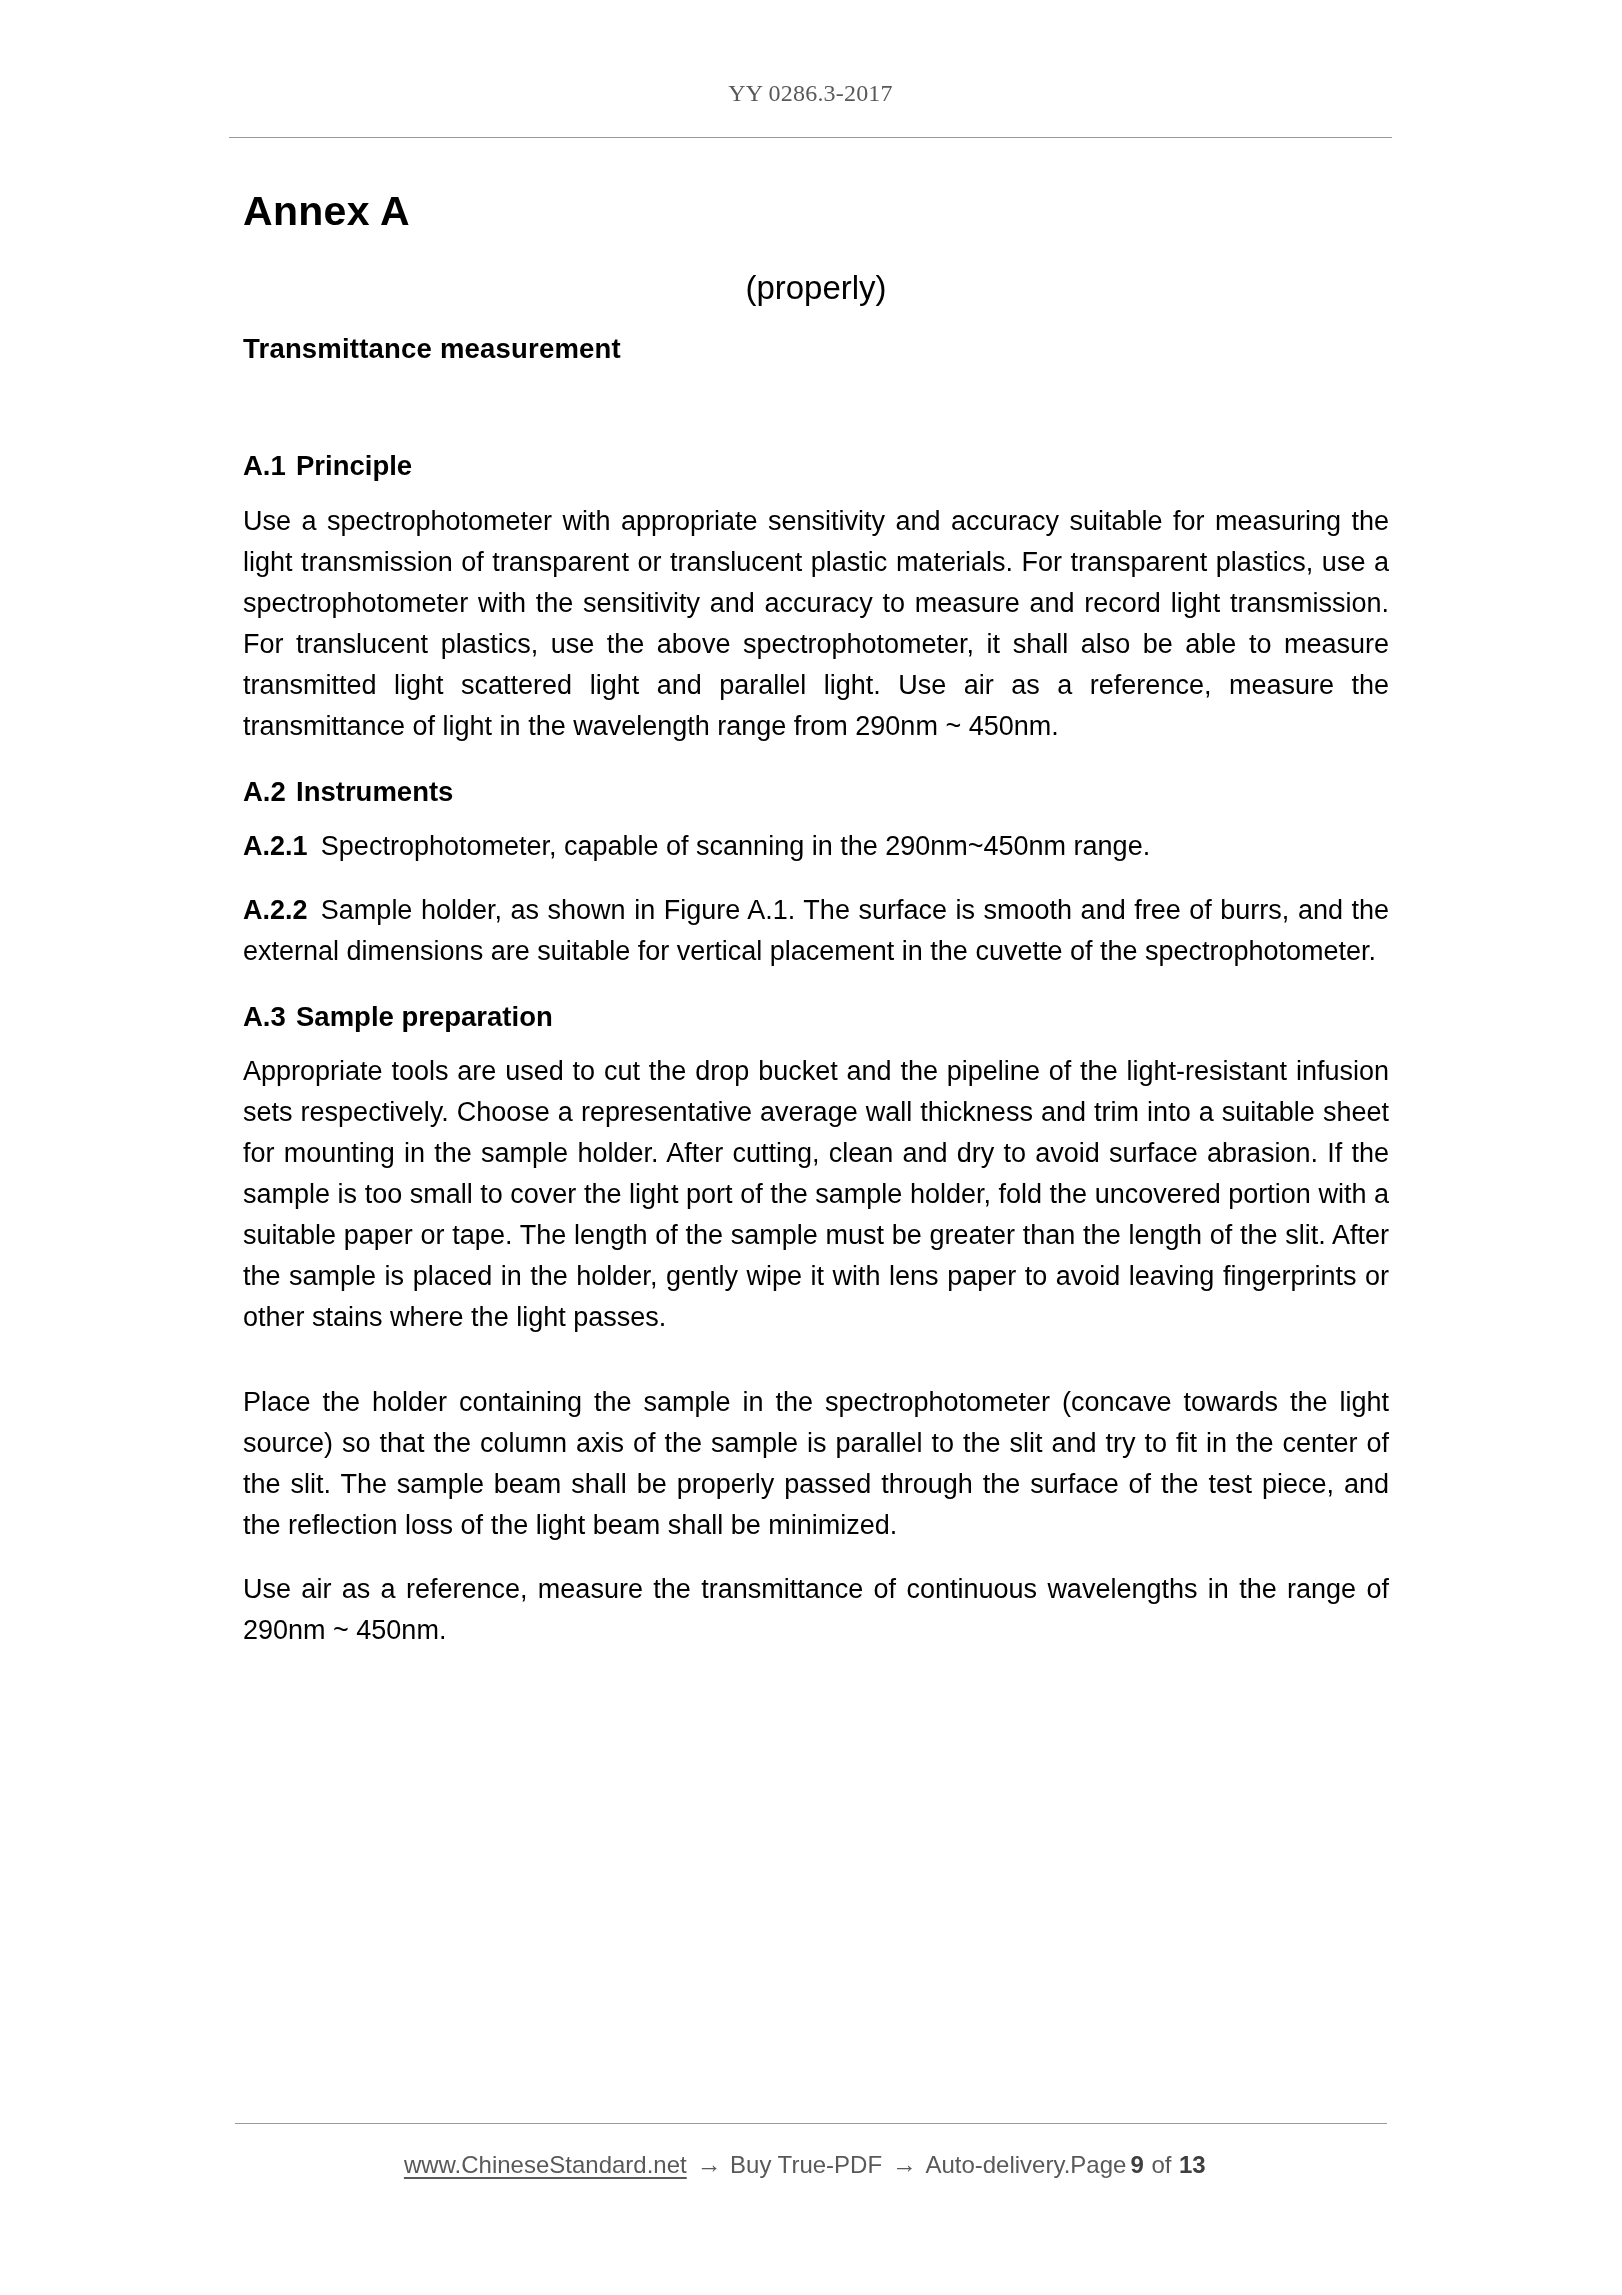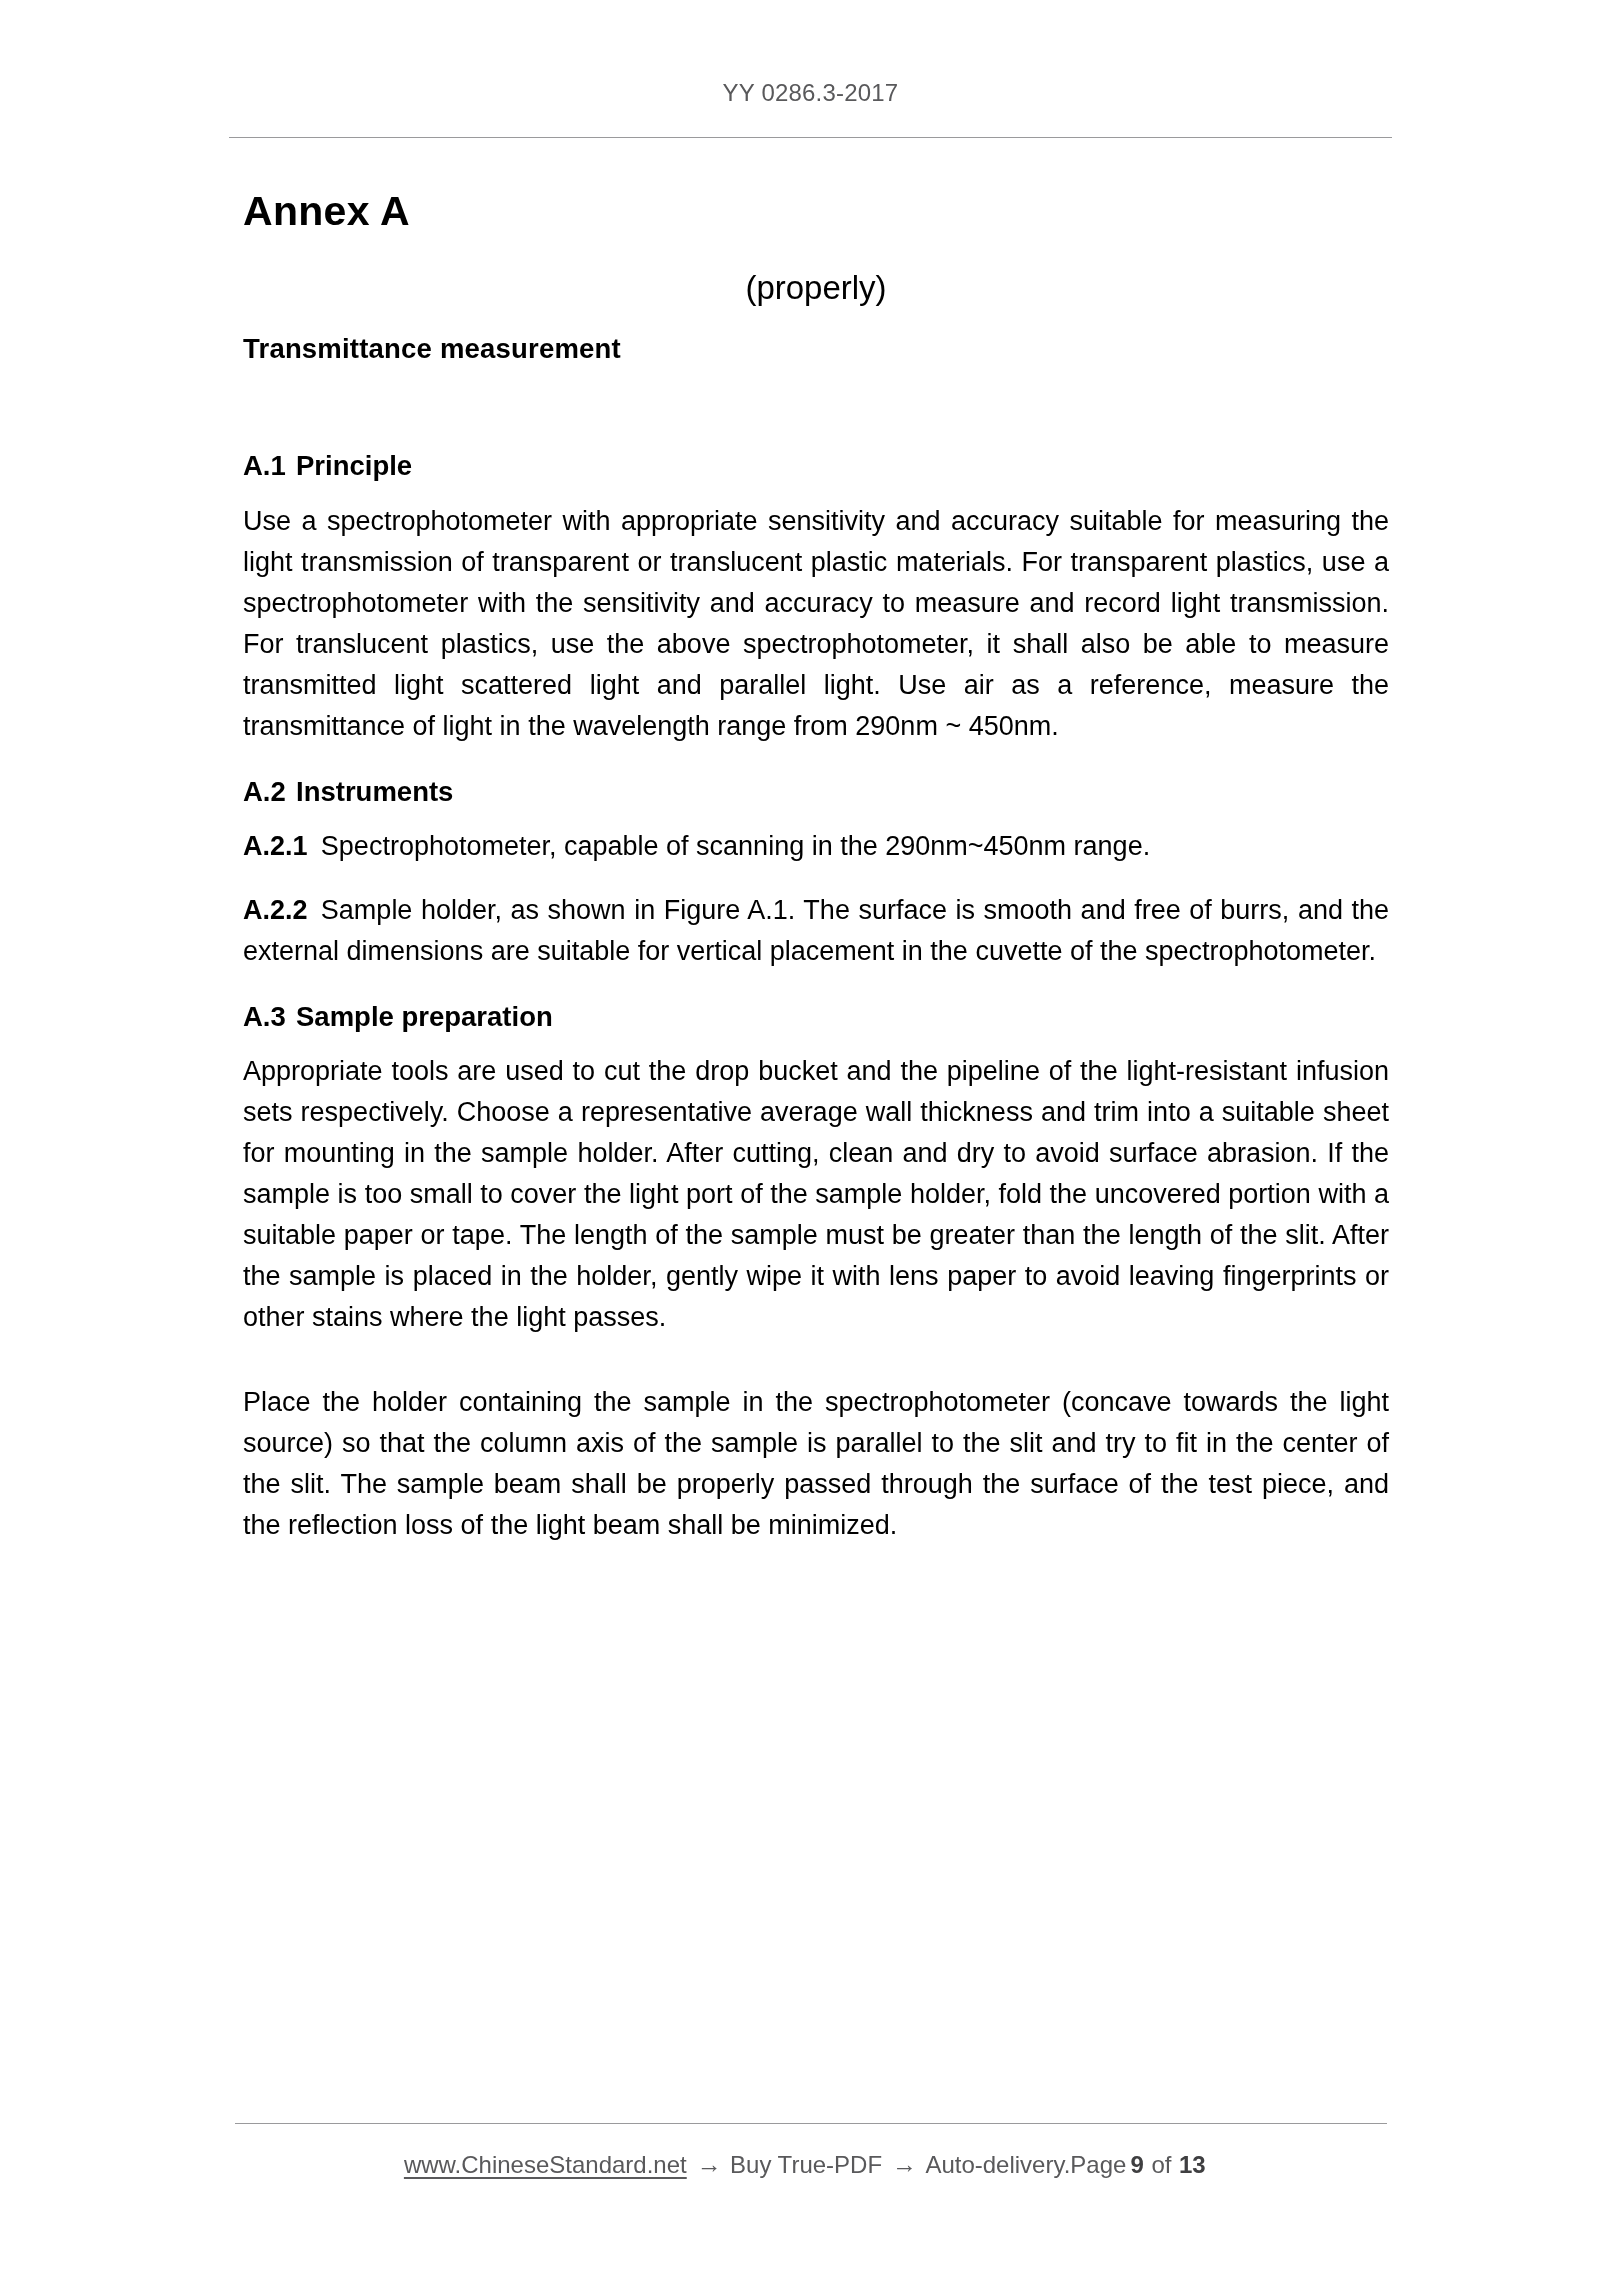--- a/index.html
+++ b/index.html
@@ -29,20 +29,21 @@
     left: 229px;
     width: 1163px;
     text-align: center;
   }
   .page-header .header-text {
     font-size: 24px;
     color: #59595b;
     letter-spacing: 0.2px;
     line-height: 1.1;
     display: block;
+    font-family: Liberation Serif, serif;
   }
   .header-rule {
     position: absolute;
     top: 137px;
     left: 229px;
     width: 1163px;
     height: 0;
     border-top: 1.7px solid #9a9a9c;
   }
 
@@ -210,20 +211,21 @@
     <div class="gap-h-to-p"></div>
     <p class="body-text">Appropriate tools are used to cut the drop bucket and the pipeline of the light-resistant infusion sets respectively. Choose a representative average wall thickness and trim into a suitable sheet for mounting in the sample holder. After cutting, clean and dry to avoid surface abrasion. If the sample is too small to cover the light port of the sample holder, fold the uncovered portion with a suitable paper or tape. The length of the sample must be greater than the length of the slit. After the sample is placed in the holder, gently wipe it with lens paper to avoid leaving fingerprints or other stains where the light passes.</p>
 
     <div class="gap-p-to-h"></div>
 
     <div class="gap-h-to-p"></div>
     <p class="body-text">Place the holder containing the sample in the spectrophotometer (concave towards the light source) so that the column axis of the sample is parallel to the slit and try to fit in the center of the slit. The sample beam shall be properly passed through the surface of the test piece, and the reflection loss of the light beam shall be minimized.</p>
 
     <div class="gap-p-to-p"></div>
 
+    <p class="body-text">Use air as a reference, measure the transmittance of continuous wavelengths in the range of 290nm ~ 450nm.</p>
 
   </div>
 
   <div class="footer-rule"></div>
   <div class="page-footer">
     <div class="footer-left">
       <span class="site">www.ChineseStandard.net</span>
       <span class="arrow">→</span>
       <span class="buy">Buy True-PDF</span>
       <span class="arrow">→</span>

